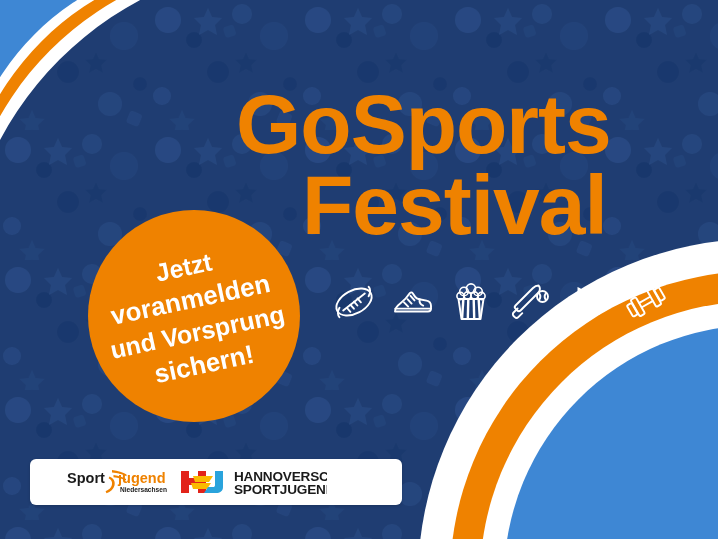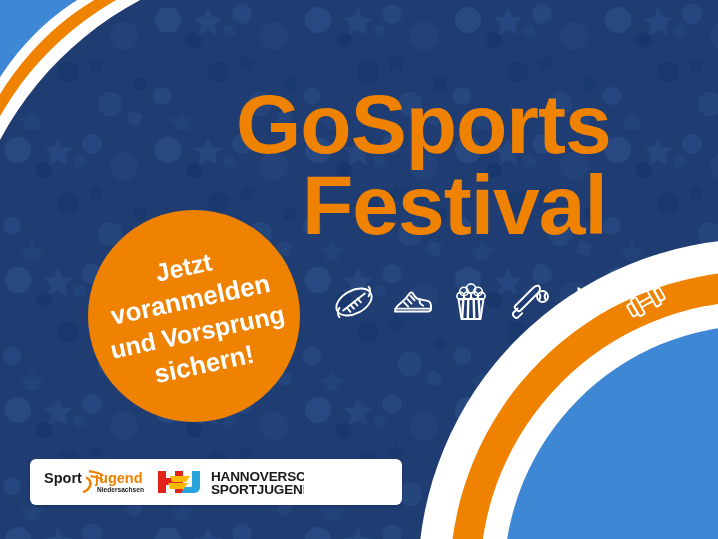--- a/index.html
+++ b/index.html
@@ -72,21 +72,21 @@
     position:absolute;
     left:30px; top:459px;
     width:372px;height:46px;
     background:#ffffff;
     border-radius:6px;
     display:flex;align-items:center;
     z-index:9;
     box-shadow:0 1px 3px rgba(0,0,0,.18);
   }
   .logo{display:flex;align-items:center;height:100%;}
-  .logo-sj{padding-left:12px;padding-right:6px;}
+  .logo-sj{padding-left:12px;padding-right:6px;margin-left:23px;}
   .logo-hsj{padding-left:4px;padding-right:6px;}
   .logo-ntj{padding-left:4px;padding-right:8px;}
   .logo svg{display:block;}
 </style>
 </head>
 <body>
 
 <div id="poster">
 
   <svg class="layer" width="718" height="539" viewBox="0 0 718 539" preserveAspectRatio="none">

